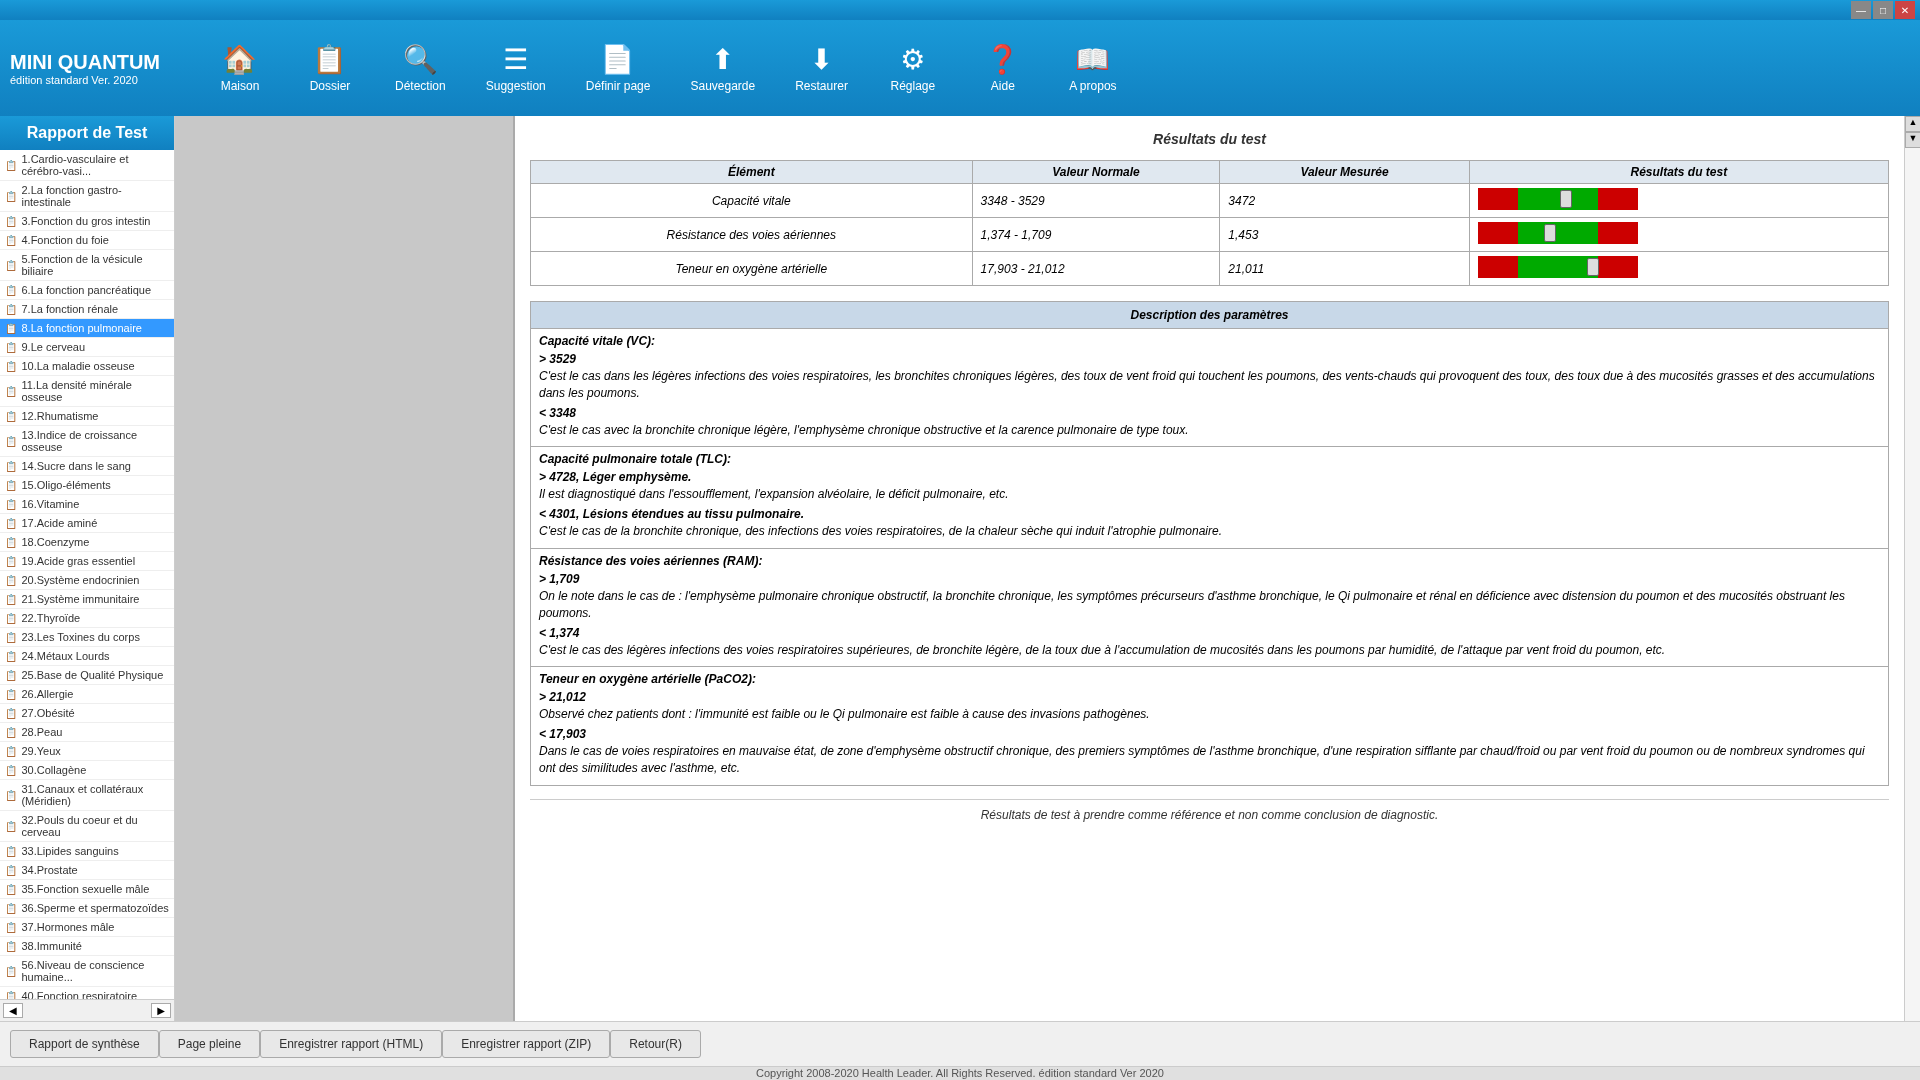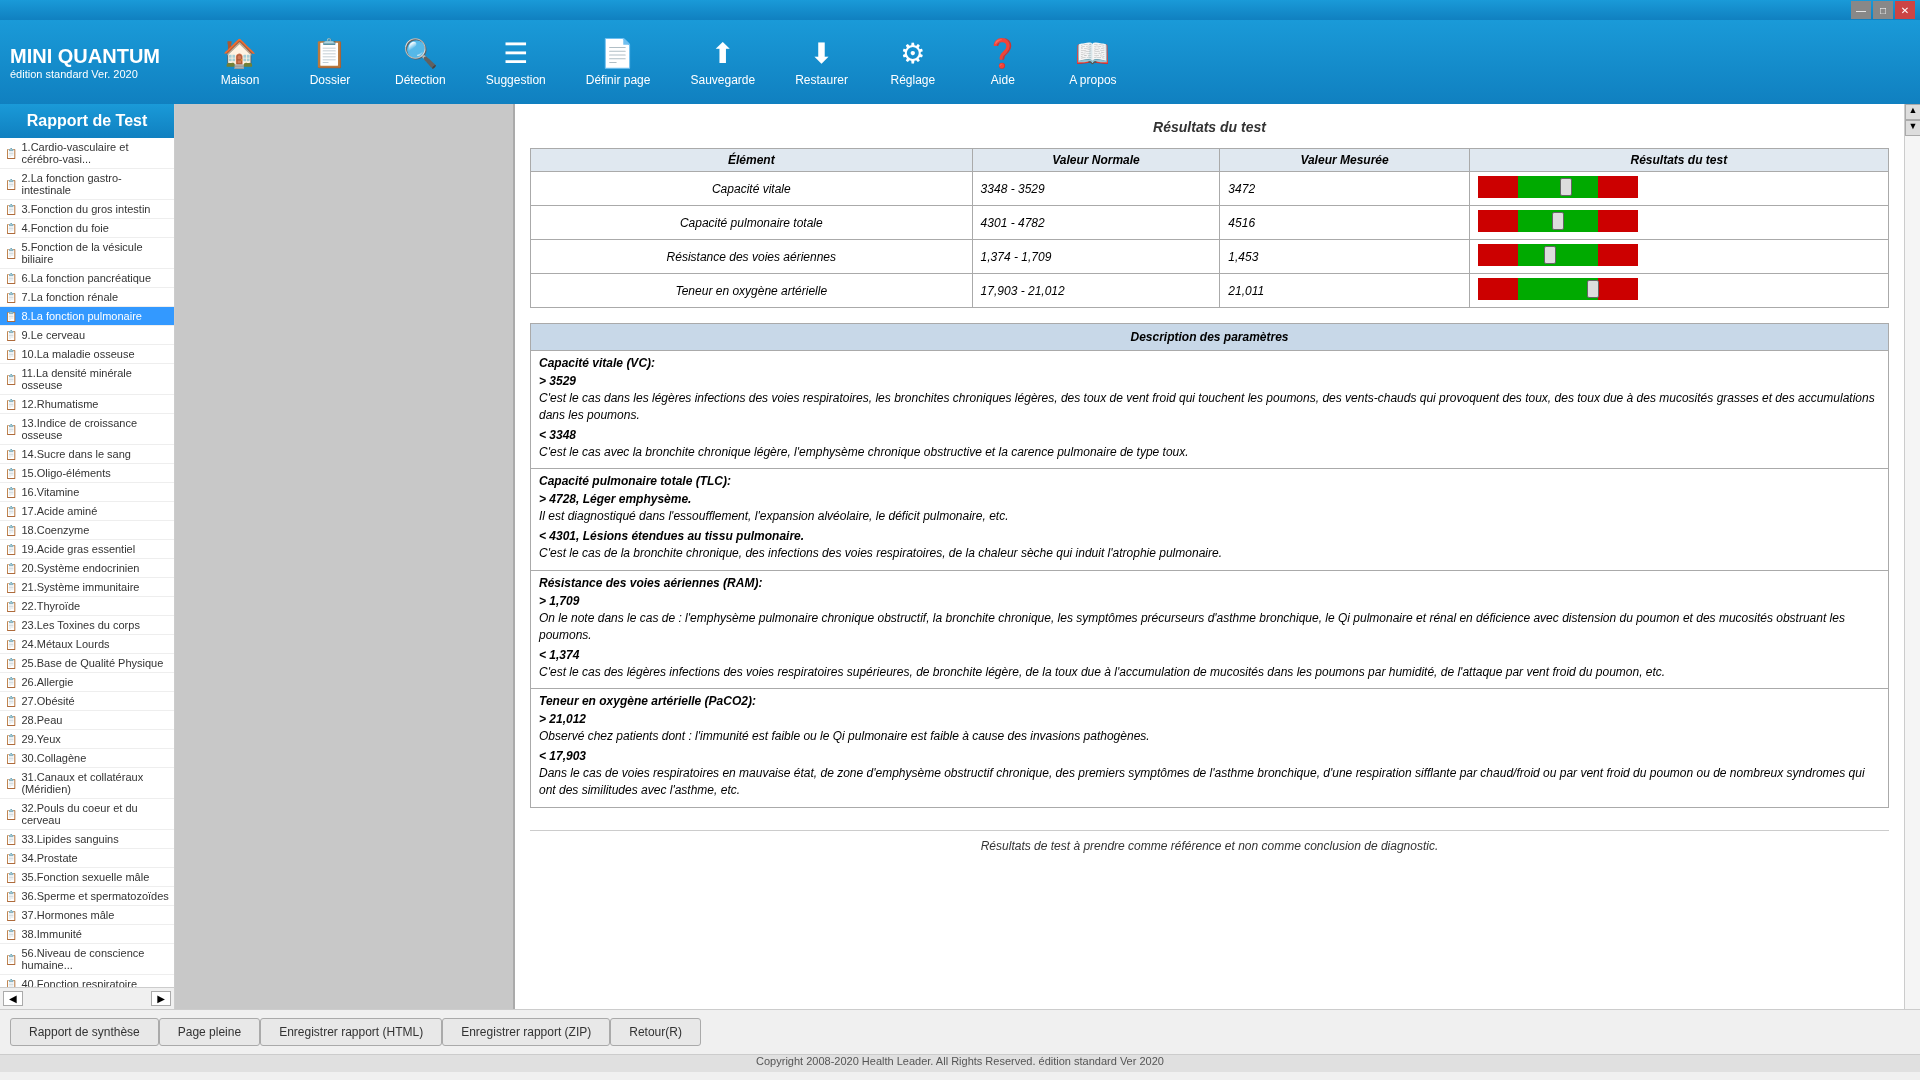--- a/index.html
+++ b/index.html
@@ -15,21 +15,21 @@
       padding-right: 5px;
       color: white;
     }
     .title-bar-btn {
       width: 20px; height: 18px; background: #888; border: none; color: white; font-size: 10px; cursor: pointer; margin-left: 2px;
     }
 
     
     .nav-bar {
       background: linear-gradient(to bottom, #1a9ad8, #1080c0);
-      height: 84px;
+      height: 96px;
       display: flex;
       align-items: center;
       padding: 0 10px;
     }
     .app-title {
       color: white;
       margin-right: 30px;
       min-width: 160px;
     }
     .app-title .main { font-size: 20px; font-weight: bold; }
@@ -189,21 +189,21 @@
       background: #ddd;
       border: 1px solid #666;
       border-radius: 2px;
     }
 
     
     .desc-table {
       width: 100%;
       border-collapse: collapse;
       font-size: 12px;
-      margin-bottom: 22px;
+      margin-bottom: 13px;
     }
     .desc-table .desc-header {
       background: #c8d8e8;
       text-align: center;
       font-weight: bold;
       padding: 6px;
       border: 1px solid #aaa;
     }
     .desc-table td {
       border: 1px solid #aaa;
@@ -528,35 +528,20 @@
     <td>3348 - 3529</td>
     <td>3472</td>
     <td>
       <div class="bar-container">
         <div class="bar-bg">
           <div class="bar-red-left"></div>
           <div class="bar-green-mid"></div>
           <div class="bar-red-right"></div>
         </div>
         <div class="bar-indicator" style="left:82px;"></div>
-      </div>
-    </td>
-  </tr>
-                <tr>
-    <td>Capacité pulmonaire totale</td>
-    <td>4301 - 4782</td>
-    <td>4516</td>
-    <td>
-      <div class="bar-container">
-        <div class="bar-bg">
-          <div class="bar-red-left"></div>
-          <div class="bar-green-mid"></div>
-          <div class="bar-red-right"></div>
-        </div>
-        <div class="bar-indicator" style="left:74px;"></div>
       </div>
     </td>
   </tr>
                 <tr>
     <td>Résistance des voies aériennes</td>
     <td>1,374 - 1,709</td>
     <td>1,453</td>
     <td>
       <div class="bar-container">
         <div class="bar-bg">

